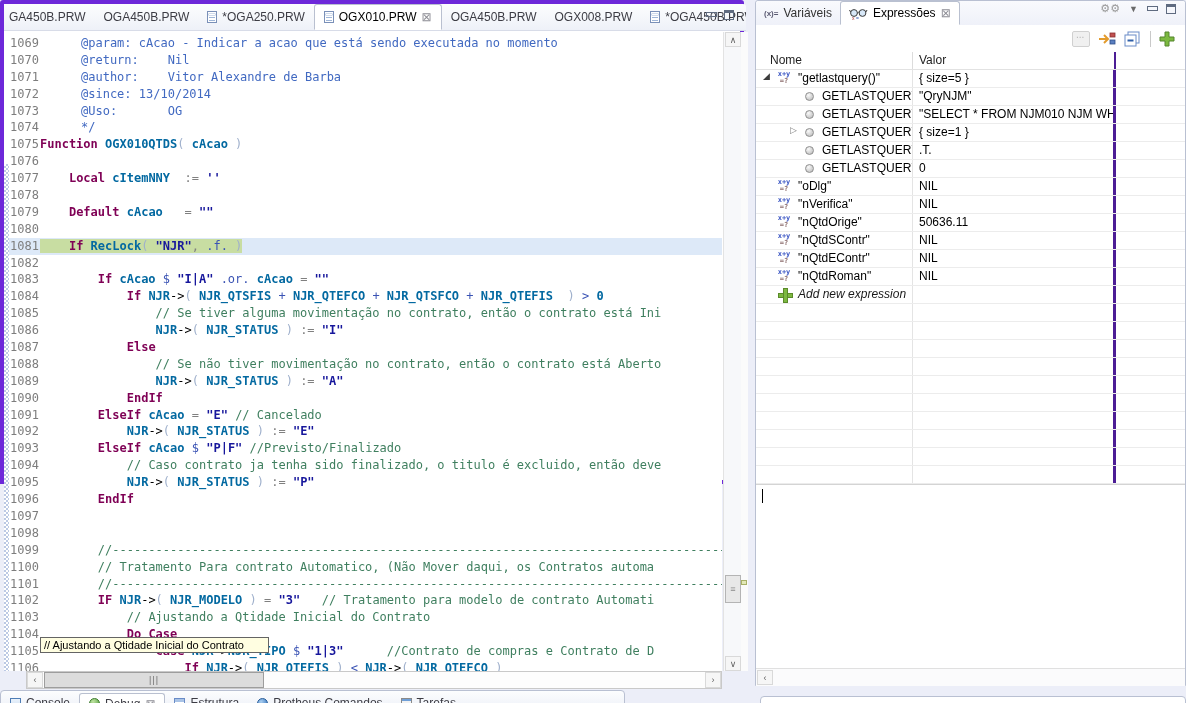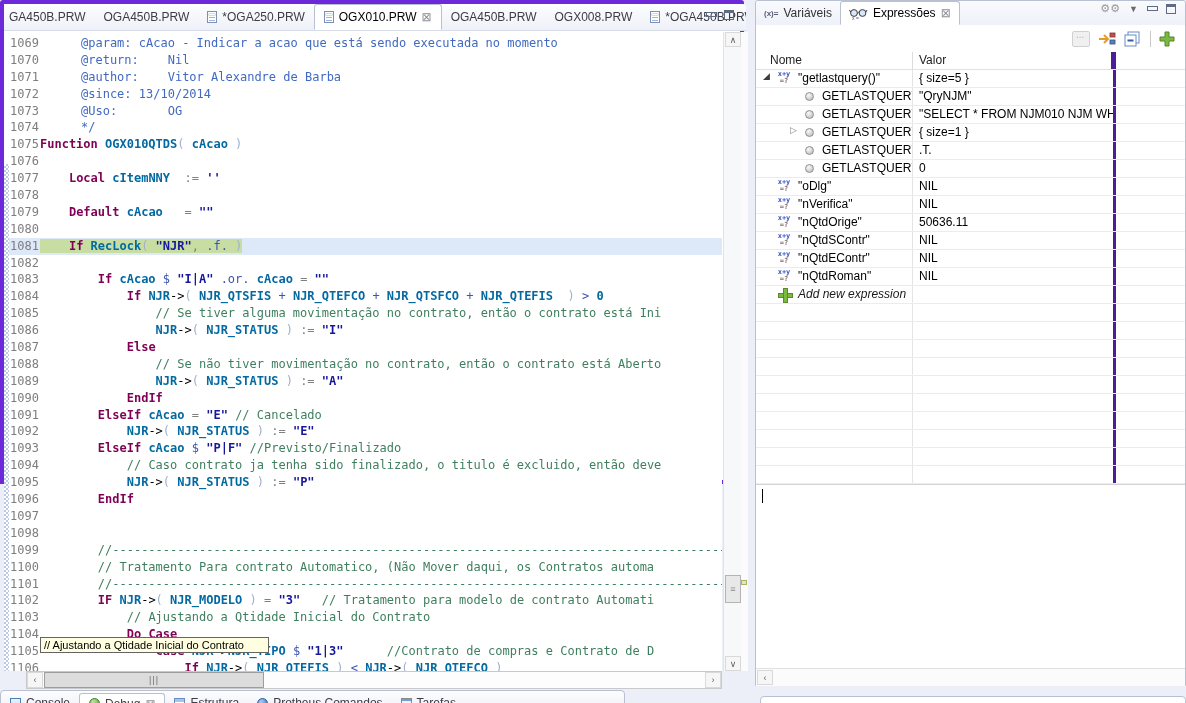--- a/index.html
+++ b/index.html
@@ -70,21 +70,21 @@
   .rtab { display:flex; align-items:center; gap:5px; padding:0 8px; font-size:12px; color:#333; white-space:nowrap; }
   .rtab.active { background:#fff; border:1px solid #b9c0d0; border-bottom-color:#fff; border-radius:3px 3px 0 0; color:#000; }
   #rtoolbar { position:absolute; left:0; top:24px; width:429px; height:27px; display:flex; align-items:center;
     justify-content:flex-end; gap:8px; padding-right:8px; background:#fff; }
   .tbsep { width:1px; height:16px; background:#c9c9c9; }
   .tbico { width:18px; height:16px; position:relative; }
 
   #rheader { position:absolute; left:0; top:51px; width:429px; height:18px; font-size:12px; color:#1d1d1d; display:flex;
     border-bottom:1px solid #e2e2e2; }
   #rheader .hc1 { width:157px; padding-left:14px; border-right:1px solid #dcdcdc; line-height:17px; }
-  #rheader .hc2 { width:203px; padding-left:6px; border-right:5px solid #4c1d95; line-height:17px; }
+  #rheader .hc2 { width:203px; padding-left:6px; border-right:2px solid #4c1d95; line-height:17px; }
   #rows { position:absolute; left:0; top:69px; width:429px; }
   .trow { height:18px; display:flex; border-bottom:1px solid #ececec; font-size:12px; color:#000; }
   .tc1 { width:157px; border-right:1px solid #e4e4e4; position:relative; overflow:hidden; }
   .tc2 { width:203px; border-right:3px solid #4c1d95; padding-left:6px; line-height:17px; white-space:nowrap; overflow:hidden; }
   .tc3 { flex:1; }
   .tname { position:absolute; top:0; line-height:17px; white-space:nowrap; }
   .tname.addlbl { font-style:italic; color:#1a1a1a; }
   .expg { position:absolute; top:1px; font-size:9px; }
   .exp-open { color:#3b3b3b; }
   .exp-closed { color:#7f7f7f; }

